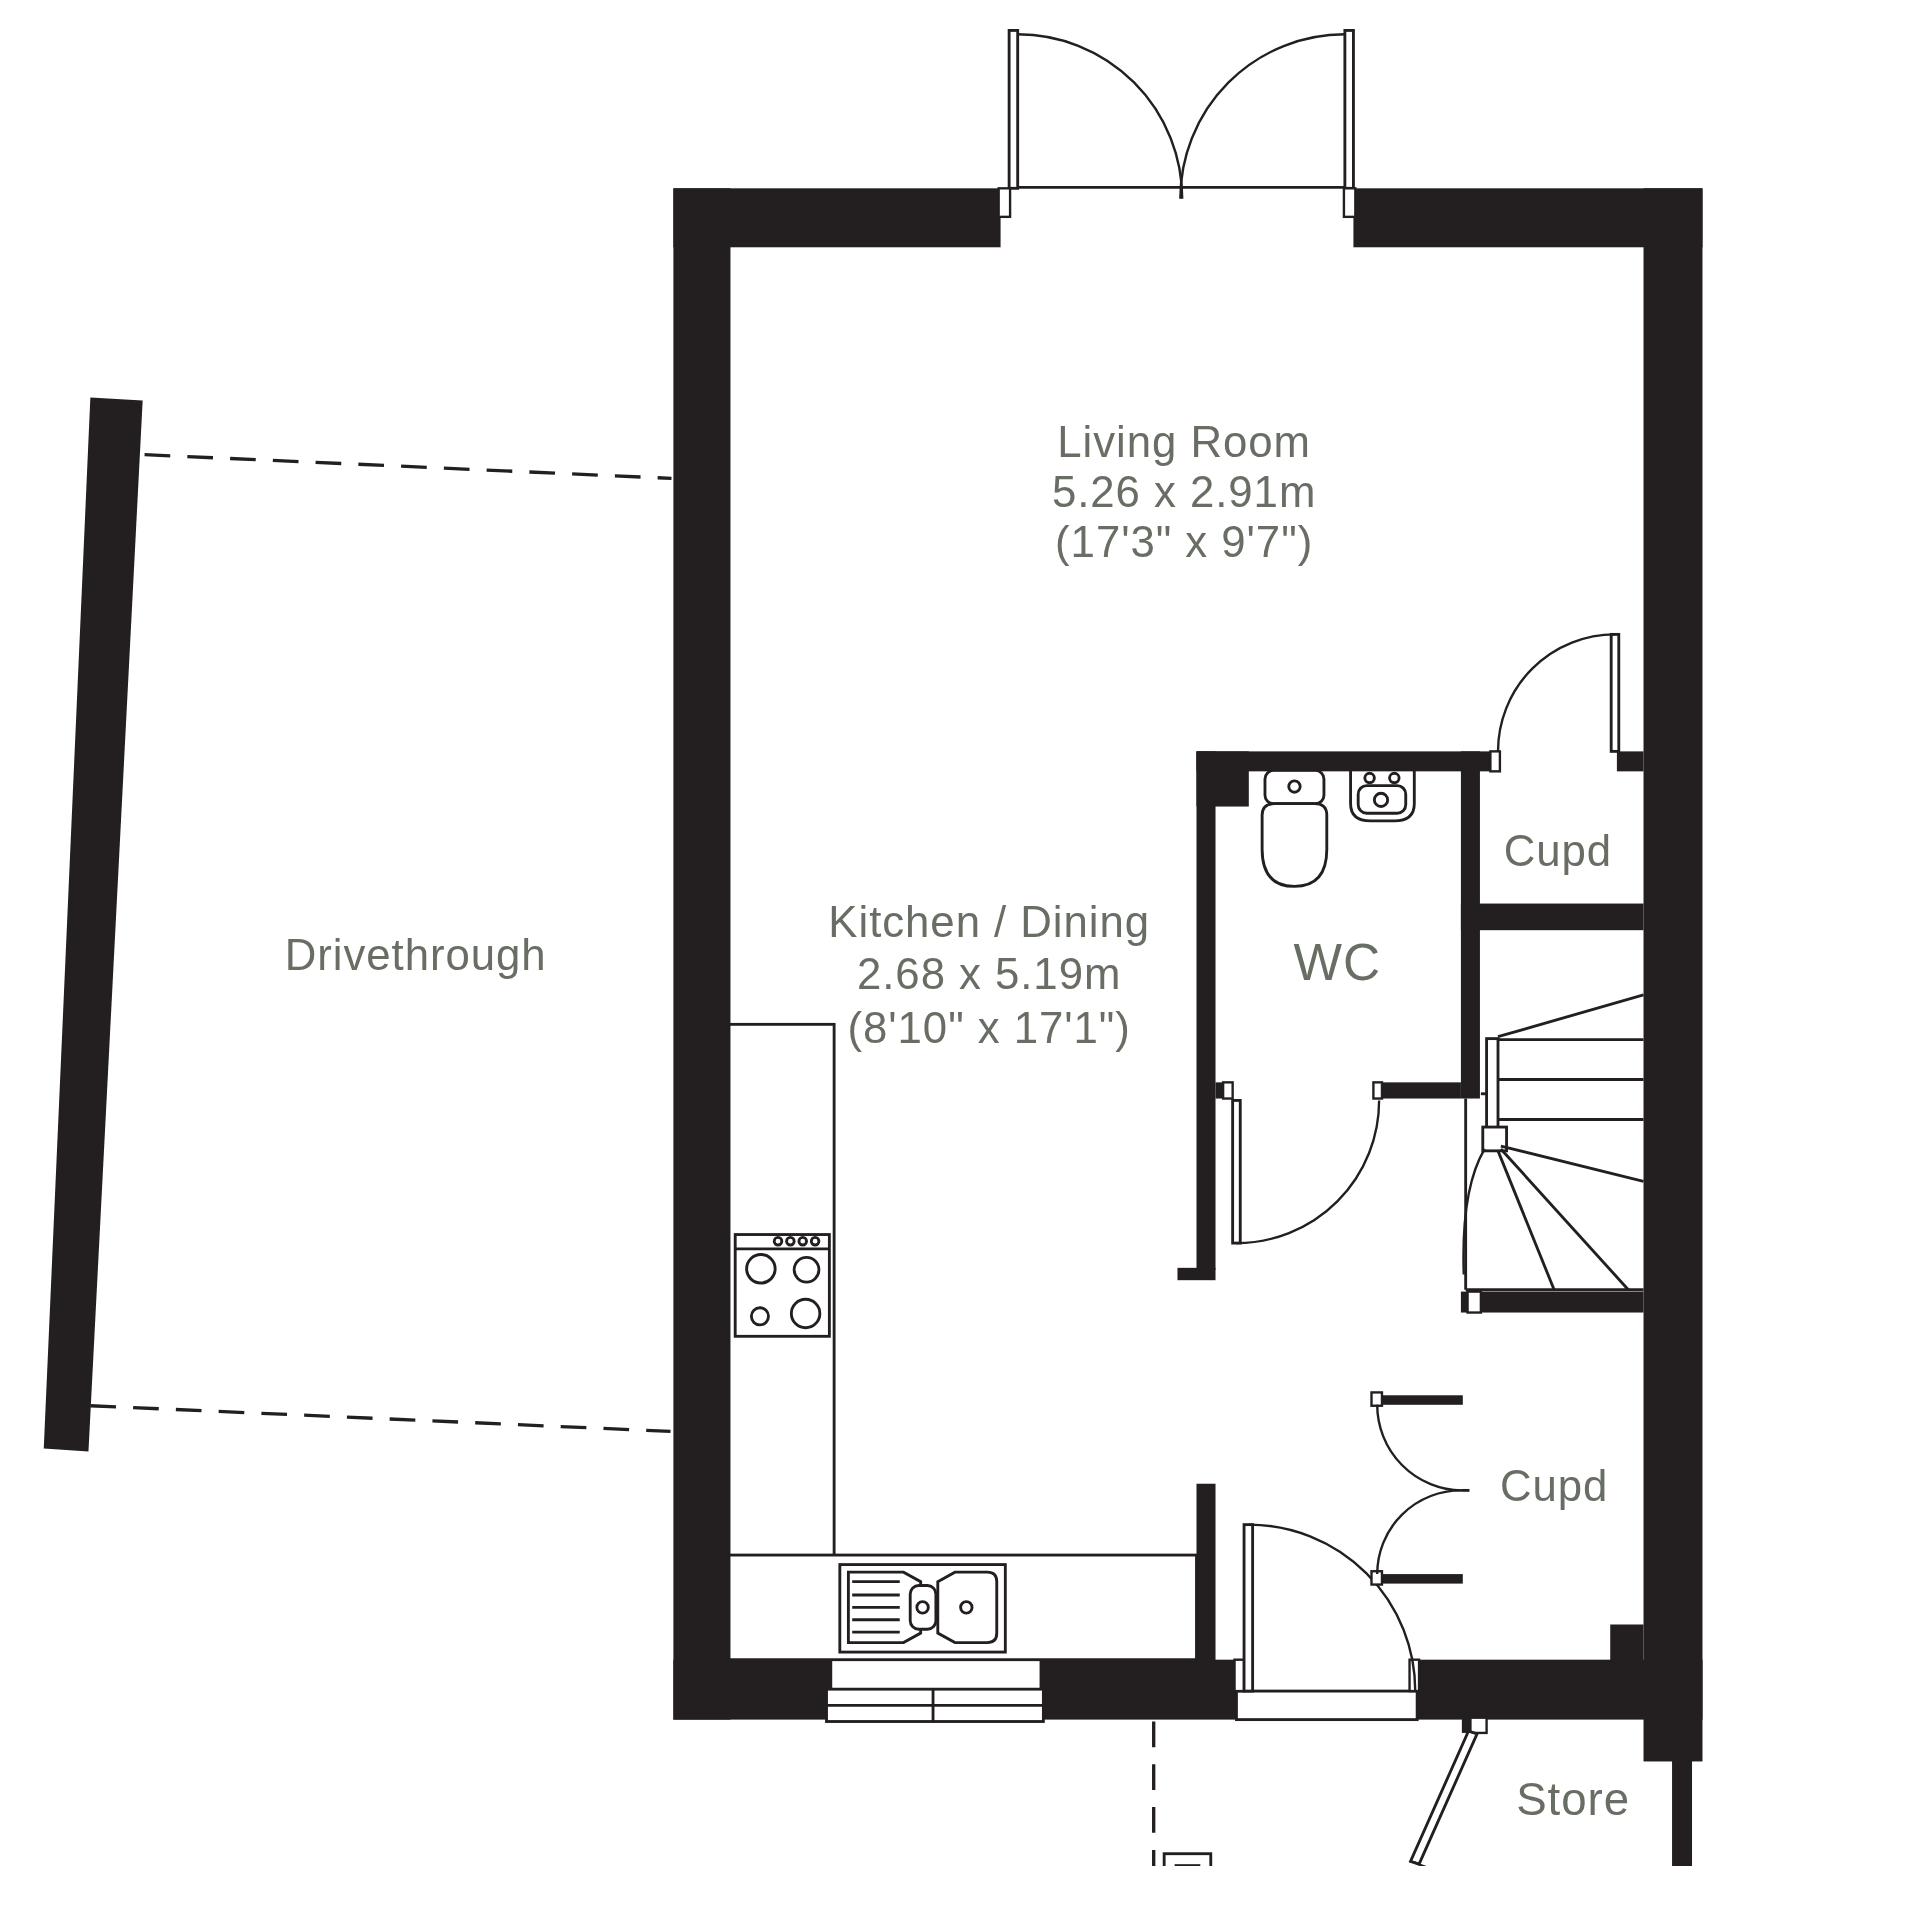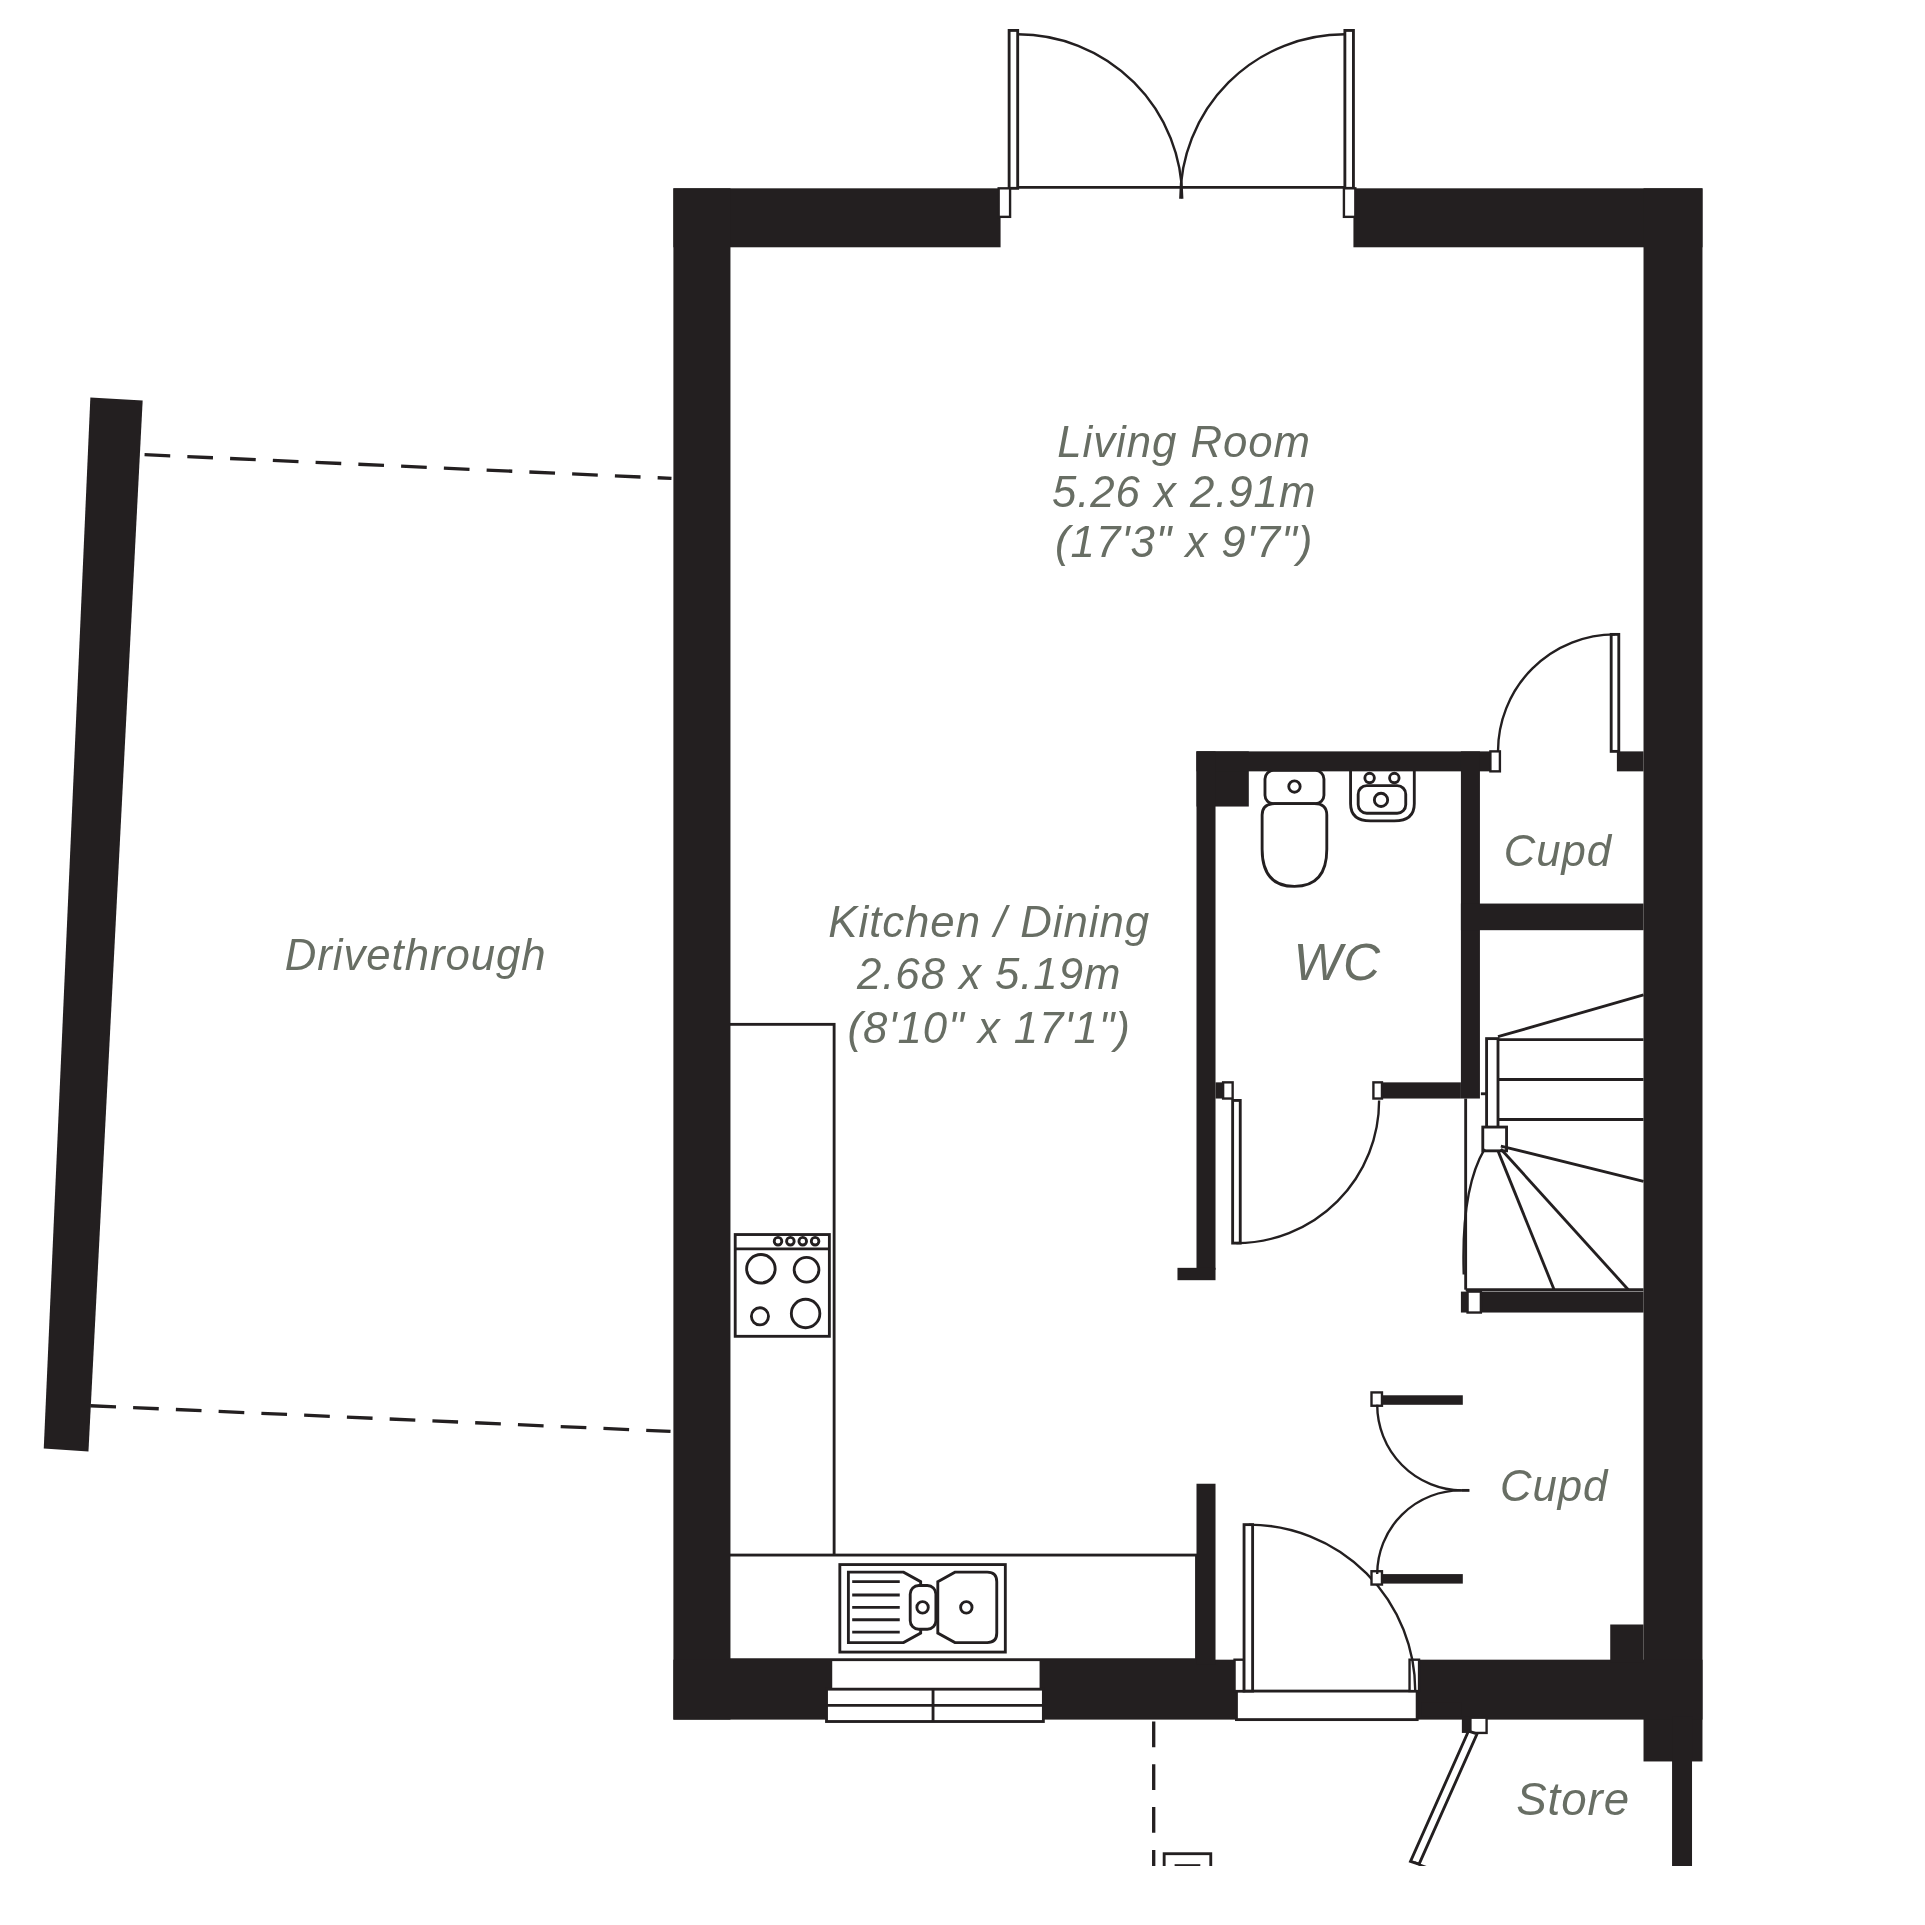--- a/index.html
+++ b/index.html
@@ -1,17 +1,17 @@
 <!DOCTYPE html>
 <html style="font-size:15px"><head>
 <meta charset="utf-8">
 <style>
   html,body{margin:0;padding:0;background:#ffffff;}
   .stage{position:relative;width:1926px;height:1866px;background:#ffffff;overflow:hidden;
-         font-family:"Liberation Sans", sans-serif;font-style:italic;}
+         font-family:"Liberation Sans", sans-serif;}
   svg{position:absolute;left:0;top:0;}
   .wall{fill:#231f20;stroke:none;}
   .jamb{fill:#ffffff;stroke:#231f20;stroke-width:2.5;}
   .thin{fill:none;stroke:#231f20;stroke-width:3;}
   .thinw{fill:#ffffff;stroke:#231f20;stroke-width:3;}
   .arc{fill:none;stroke:#231f20;stroke-width:2.5;}
   .dash{fill:none;stroke:#231f20;stroke-width:3.5;stroke-dasharray:27 18;}
   .room-label{fill:#686e64;font-family:"Liberation Sans", sans-serif;
               letter-spacing:1px;text-anchor:middle;}
   .fs46{font-size:46px;} .fs54{font-size:54px;} .fs48{font-size:48px;}

